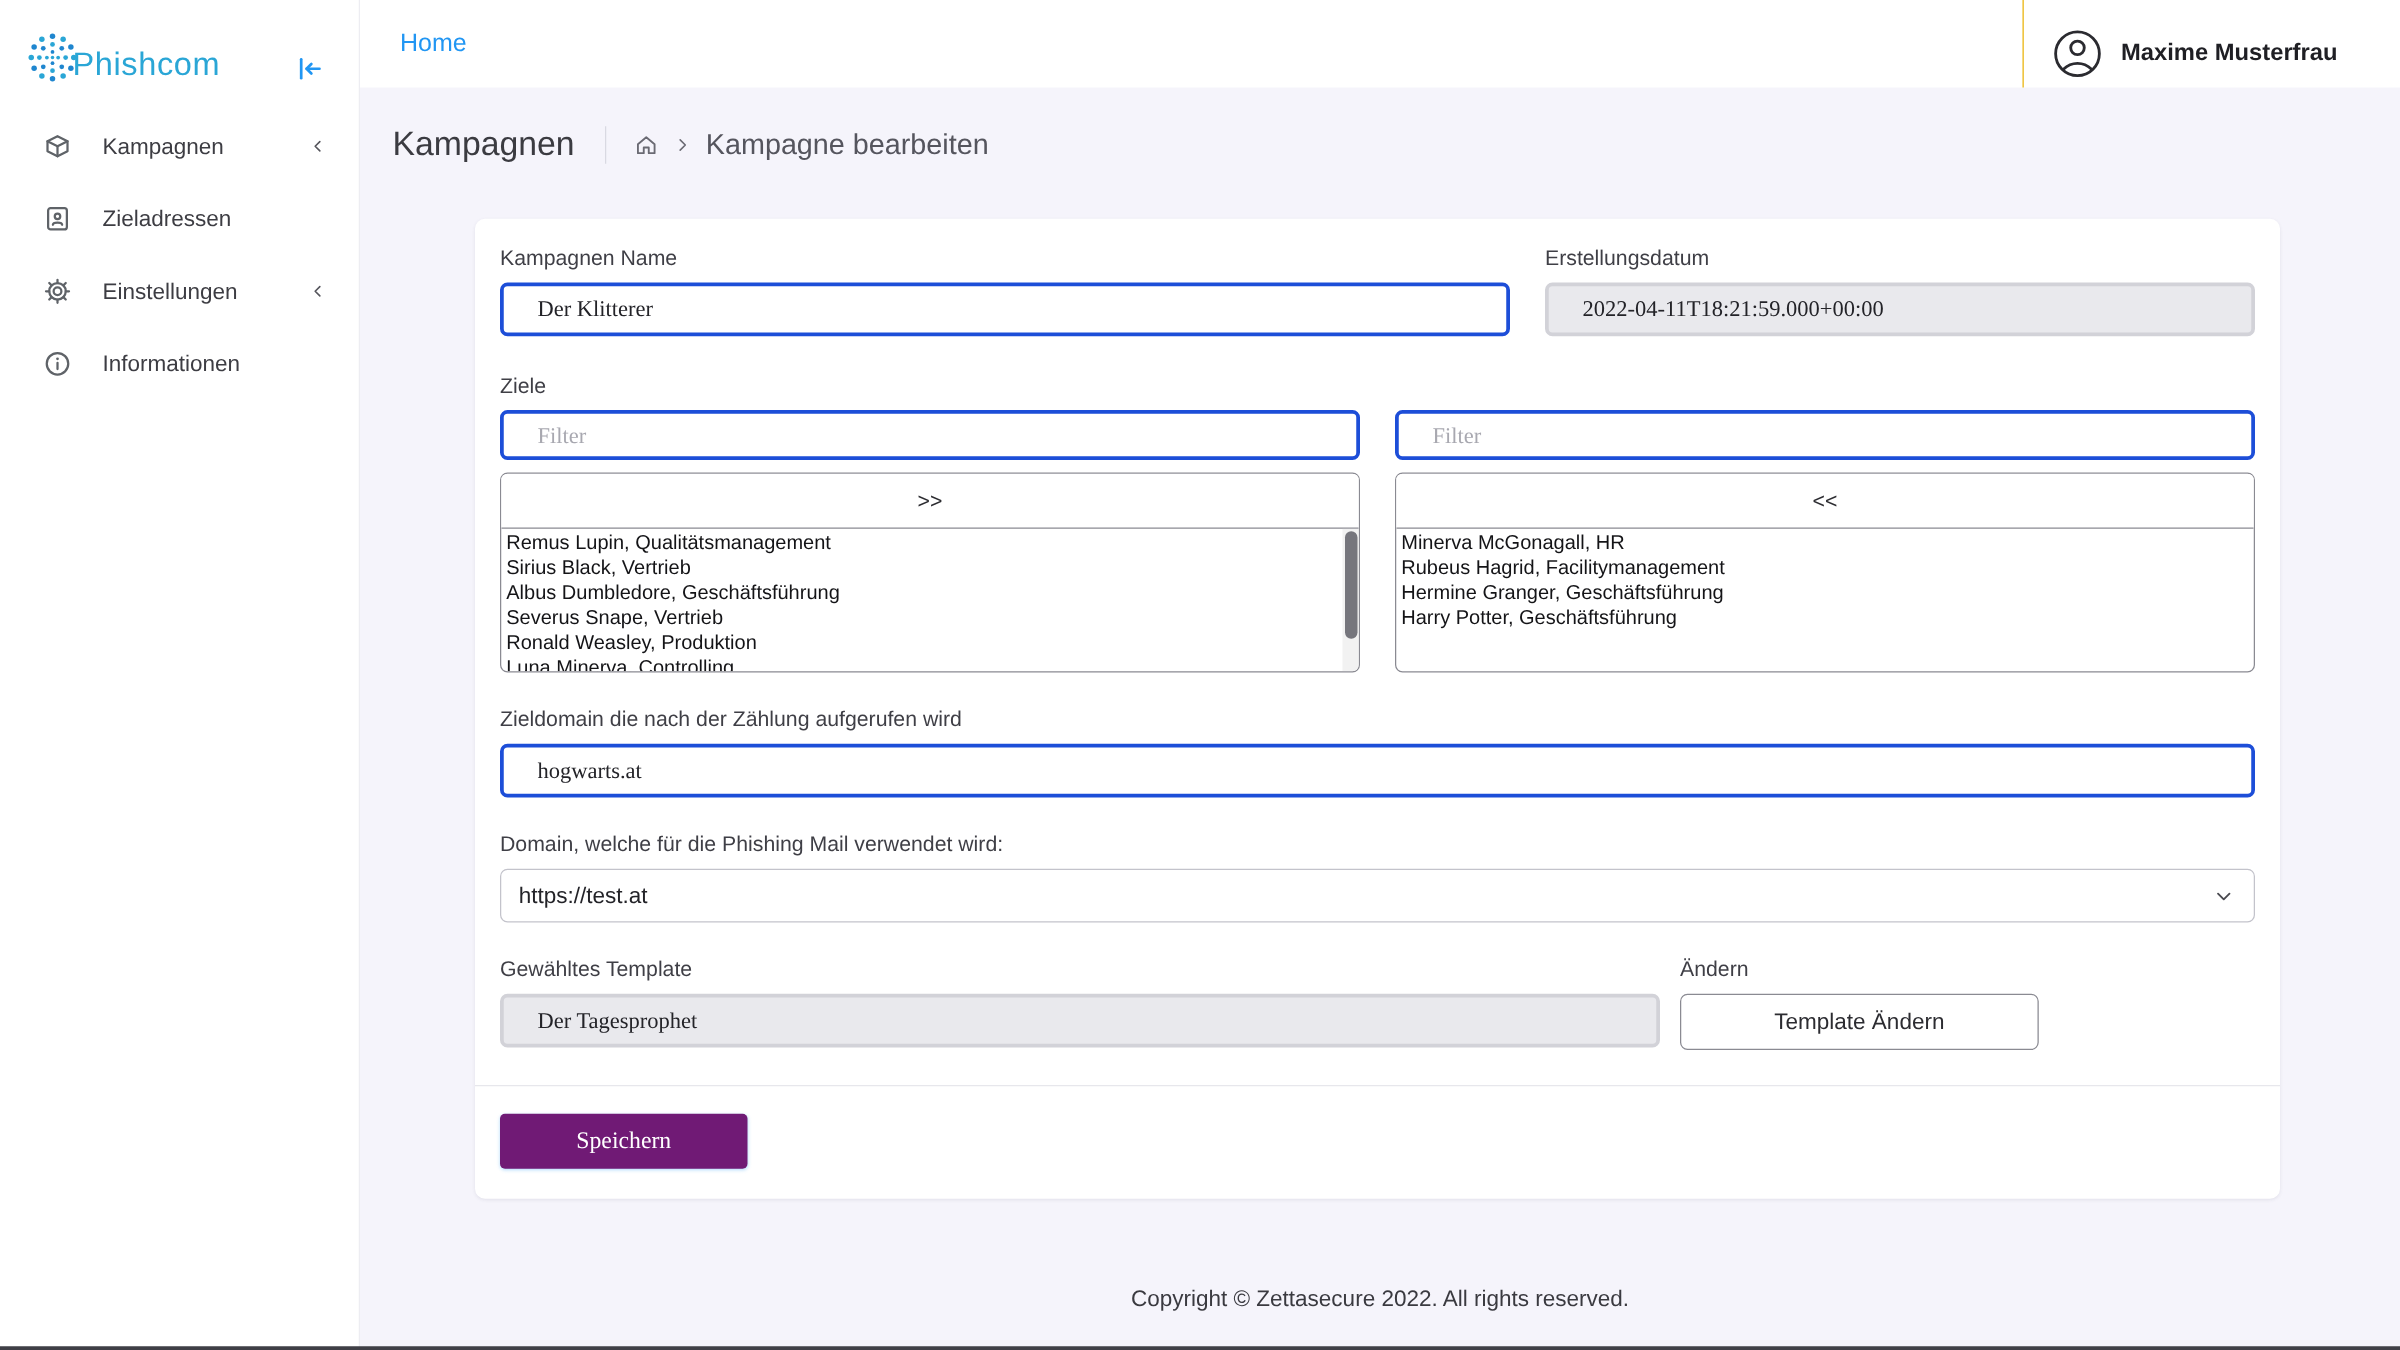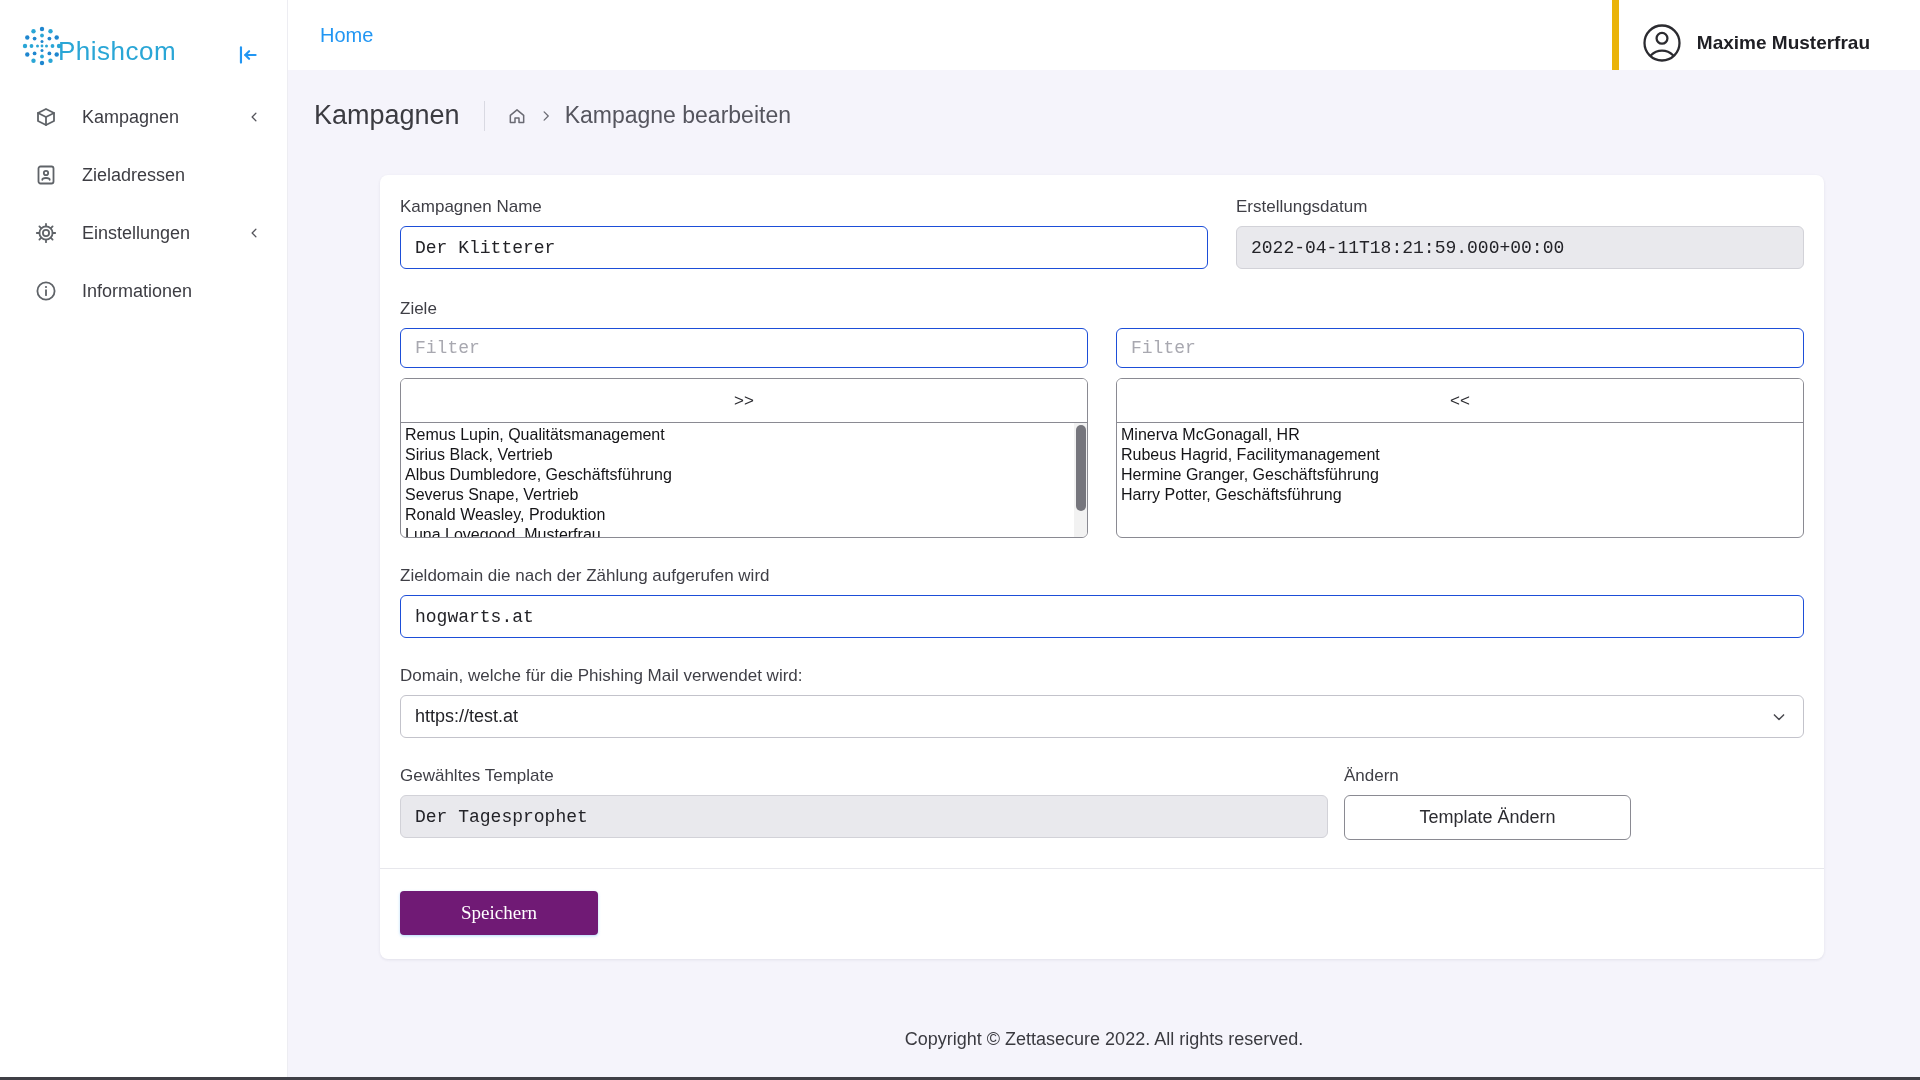--- a/index.html
+++ b/index.html
@@ -18,36 +18,36 @@
   .menu-item { height: 58px; display: flex; align-items: center; padding: 0 24px 0 34px; cursor: pointer; }
   .menu-item .mi-icon { width: 24px; height: 24px; margin-right: 24px; flex: none; display: flex; }
   .menu-item .mi-label { font-size: 18px; color: #3d3d43; flex: 1; }
   .menu-item .mi-chevron { width: 18px; height: 18px; display: flex; }
 
   
   .main { flex: 1; display: flex; flex-direction: column; min-width: 0; }
   .header { height: 70px; min-height: 70px; background: #fff; display: flex; align-items: center; padding-left: 32px; }
   .home-link { color: #2196f3; font-size: 20px; text-decoration: none; cursor: pointer; }
   .header-spacer { flex: 1; }
-  .user-area { height: 70px; display: flex; align-items: center; border-left: 7px solid #eab308; padding: 16px 50px 0 22px; gap: 14px; cursor: pointer; }
+  .user-area { height: 70px; display: flex; align-items: center; border-left: 1px solid #eab308; padding: 16px 50px 0 22px; gap: 14px; cursor: pointer; }
   .user-name { font-size: 19px; font-weight: bold; color: #1f1f24; }
 
   
   .content { flex: 1; display: flex; flex-direction: column; min-height: 0; }
   .breadcrumb-row { display: flex; align-items: center; padding: 30px 0 0 26px; }
   .page-title { font-size: 27px; font-weight: 500; color: #3b3b41; }
   .crumb-divider { width: 1px; height: 30px; background: #d9d9e2; margin: 0 22px 0 24px; }
   .crumb-home { display: flex; align-items: center; cursor: pointer; }
   .crumb-chevron { display: flex; margin: 0 10px; }
   .crumb-current { font-size: 23px; color: #55555e; }
 
   
   .card { background: #fff; border-radius: 8px; box-shadow: 0 1px 3px rgba(60,60,90,0.10); margin: 44px 96px 0 92px; padding: 22px 20px 24px; }
   .form-label { font-size: 17px; color: #3f3f46; margin-bottom: 9px; }
-  .text-input { width: 100%; height: 43px; border: 1px solid #1d4ed8; border-radius: 6px; padding: 0 14px; font-size: 18px; font-family: Liberation Mono, monospace; color: #232328; background: #fff; outline: none; }
+  .text-input { width: 100%; height: 43px; border: 3px solid #1d4ed8; border-radius: 6px; padding: 0 27px; font-size: 18px; font-family: Liberation Serif, serif; color: #232328; background: #fff; outline: none; }
   .text-input:disabled { background: #e9e9ed; border-color: #d2d2d8; color: #232328; }
   .text-input::placeholder { color: #a8a8b0; }
 
   .row1 { display: flex; justify-content: space-between; }
   .field-name { width: 808px; }
   .field-date { width: 568px; }
 
   .ziele-label { margin-top: 30px; }
   .ziele-row { display: flex; gap: 28px; }
   .ziele-col { width: calc((100% - 28px) / 2); }
@@ -242,21 +242,21 @@
               <button class="list-header-btn">&gt;&gt;</button>
               <div class="list-items">
                 <div class="scrollbar-track">
                   <div class="scrollbar-thumb"></div>
                 </div>
               <div class="option-row">Remus Lupin, Qualitätsmanagement</div>
                   <div class="option-row">Sirius Black, Vertrieb</div>
                   <div class="option-row">Albus Dumbledore, Geschäftsführung</div>
                   <div class="option-row">Severus Snape, Vertrieb</div>
                   <div class="option-row">Ronald Weasley, Produktion</div>
-                  <div class="option-row">Luna Lovegood, Musterfrau</div>
+                  <div class="option-row">Luna Minerva, Controlling</div>
                 </div>
             </div>
           </div>
 
           <div class="ziele-col">
             <input class="text-input filter-input" type="text" placeholder="Filter" style="">
             <div class="listbox">
               <button class="list-header-btn">&lt;&lt;</button>
               <div class="list-items">
                   <div class="option-row">Minerva McGonagall, HR</div>

